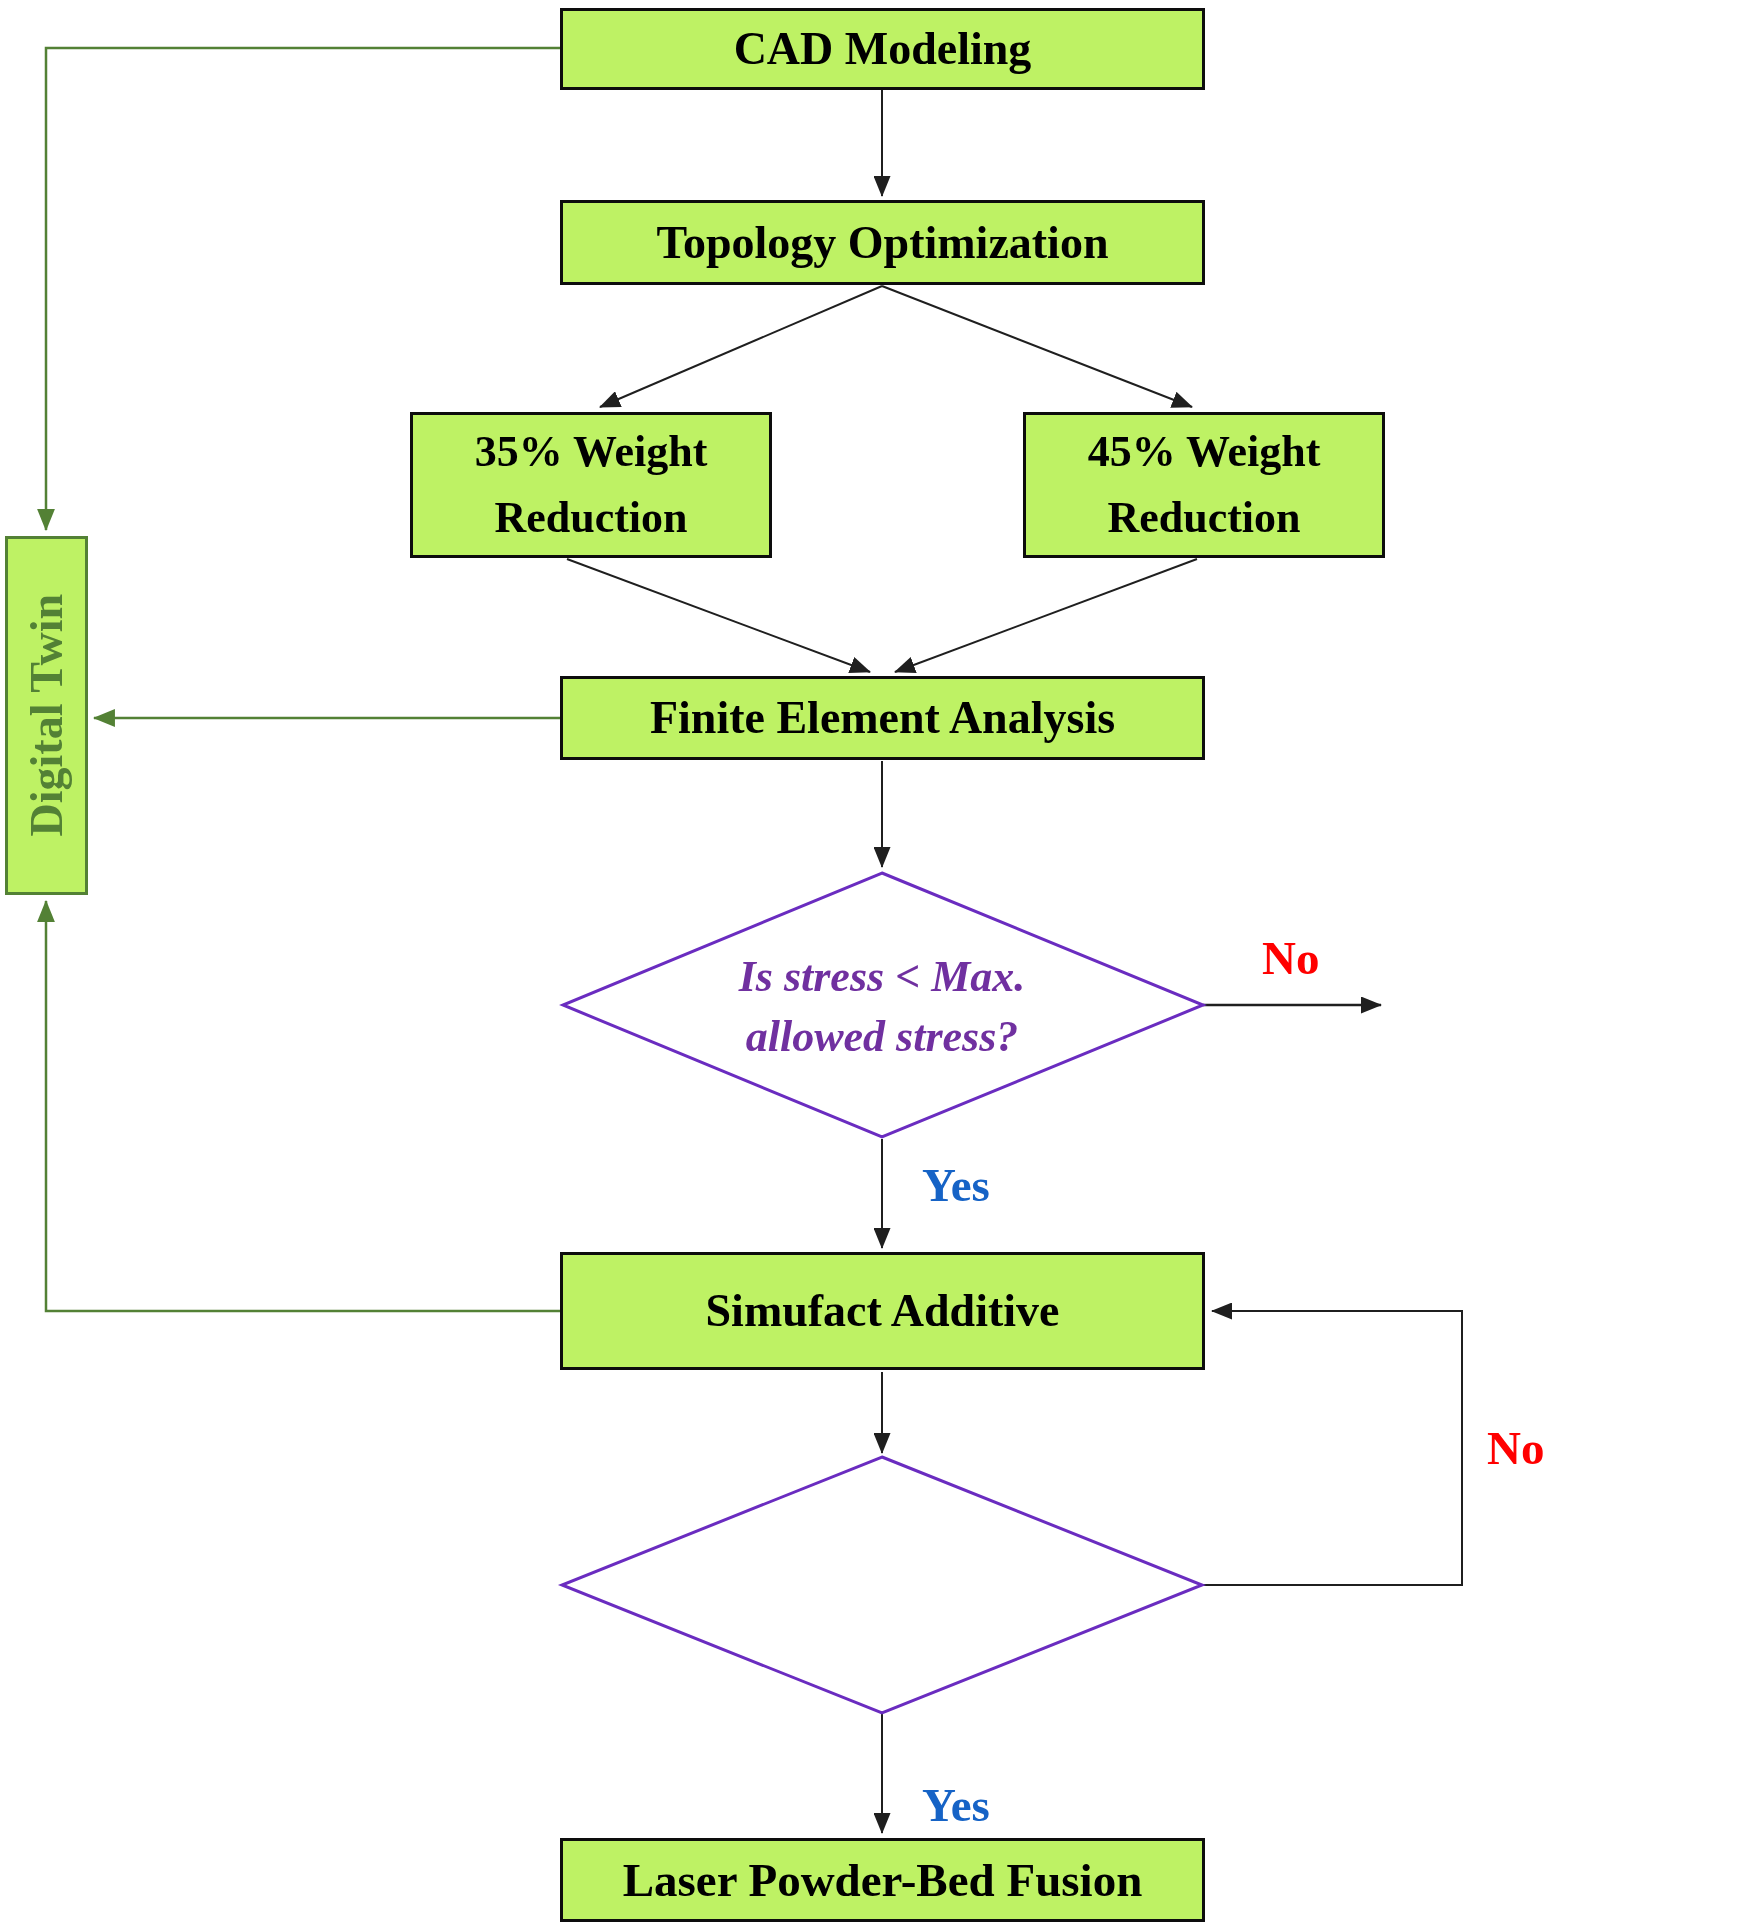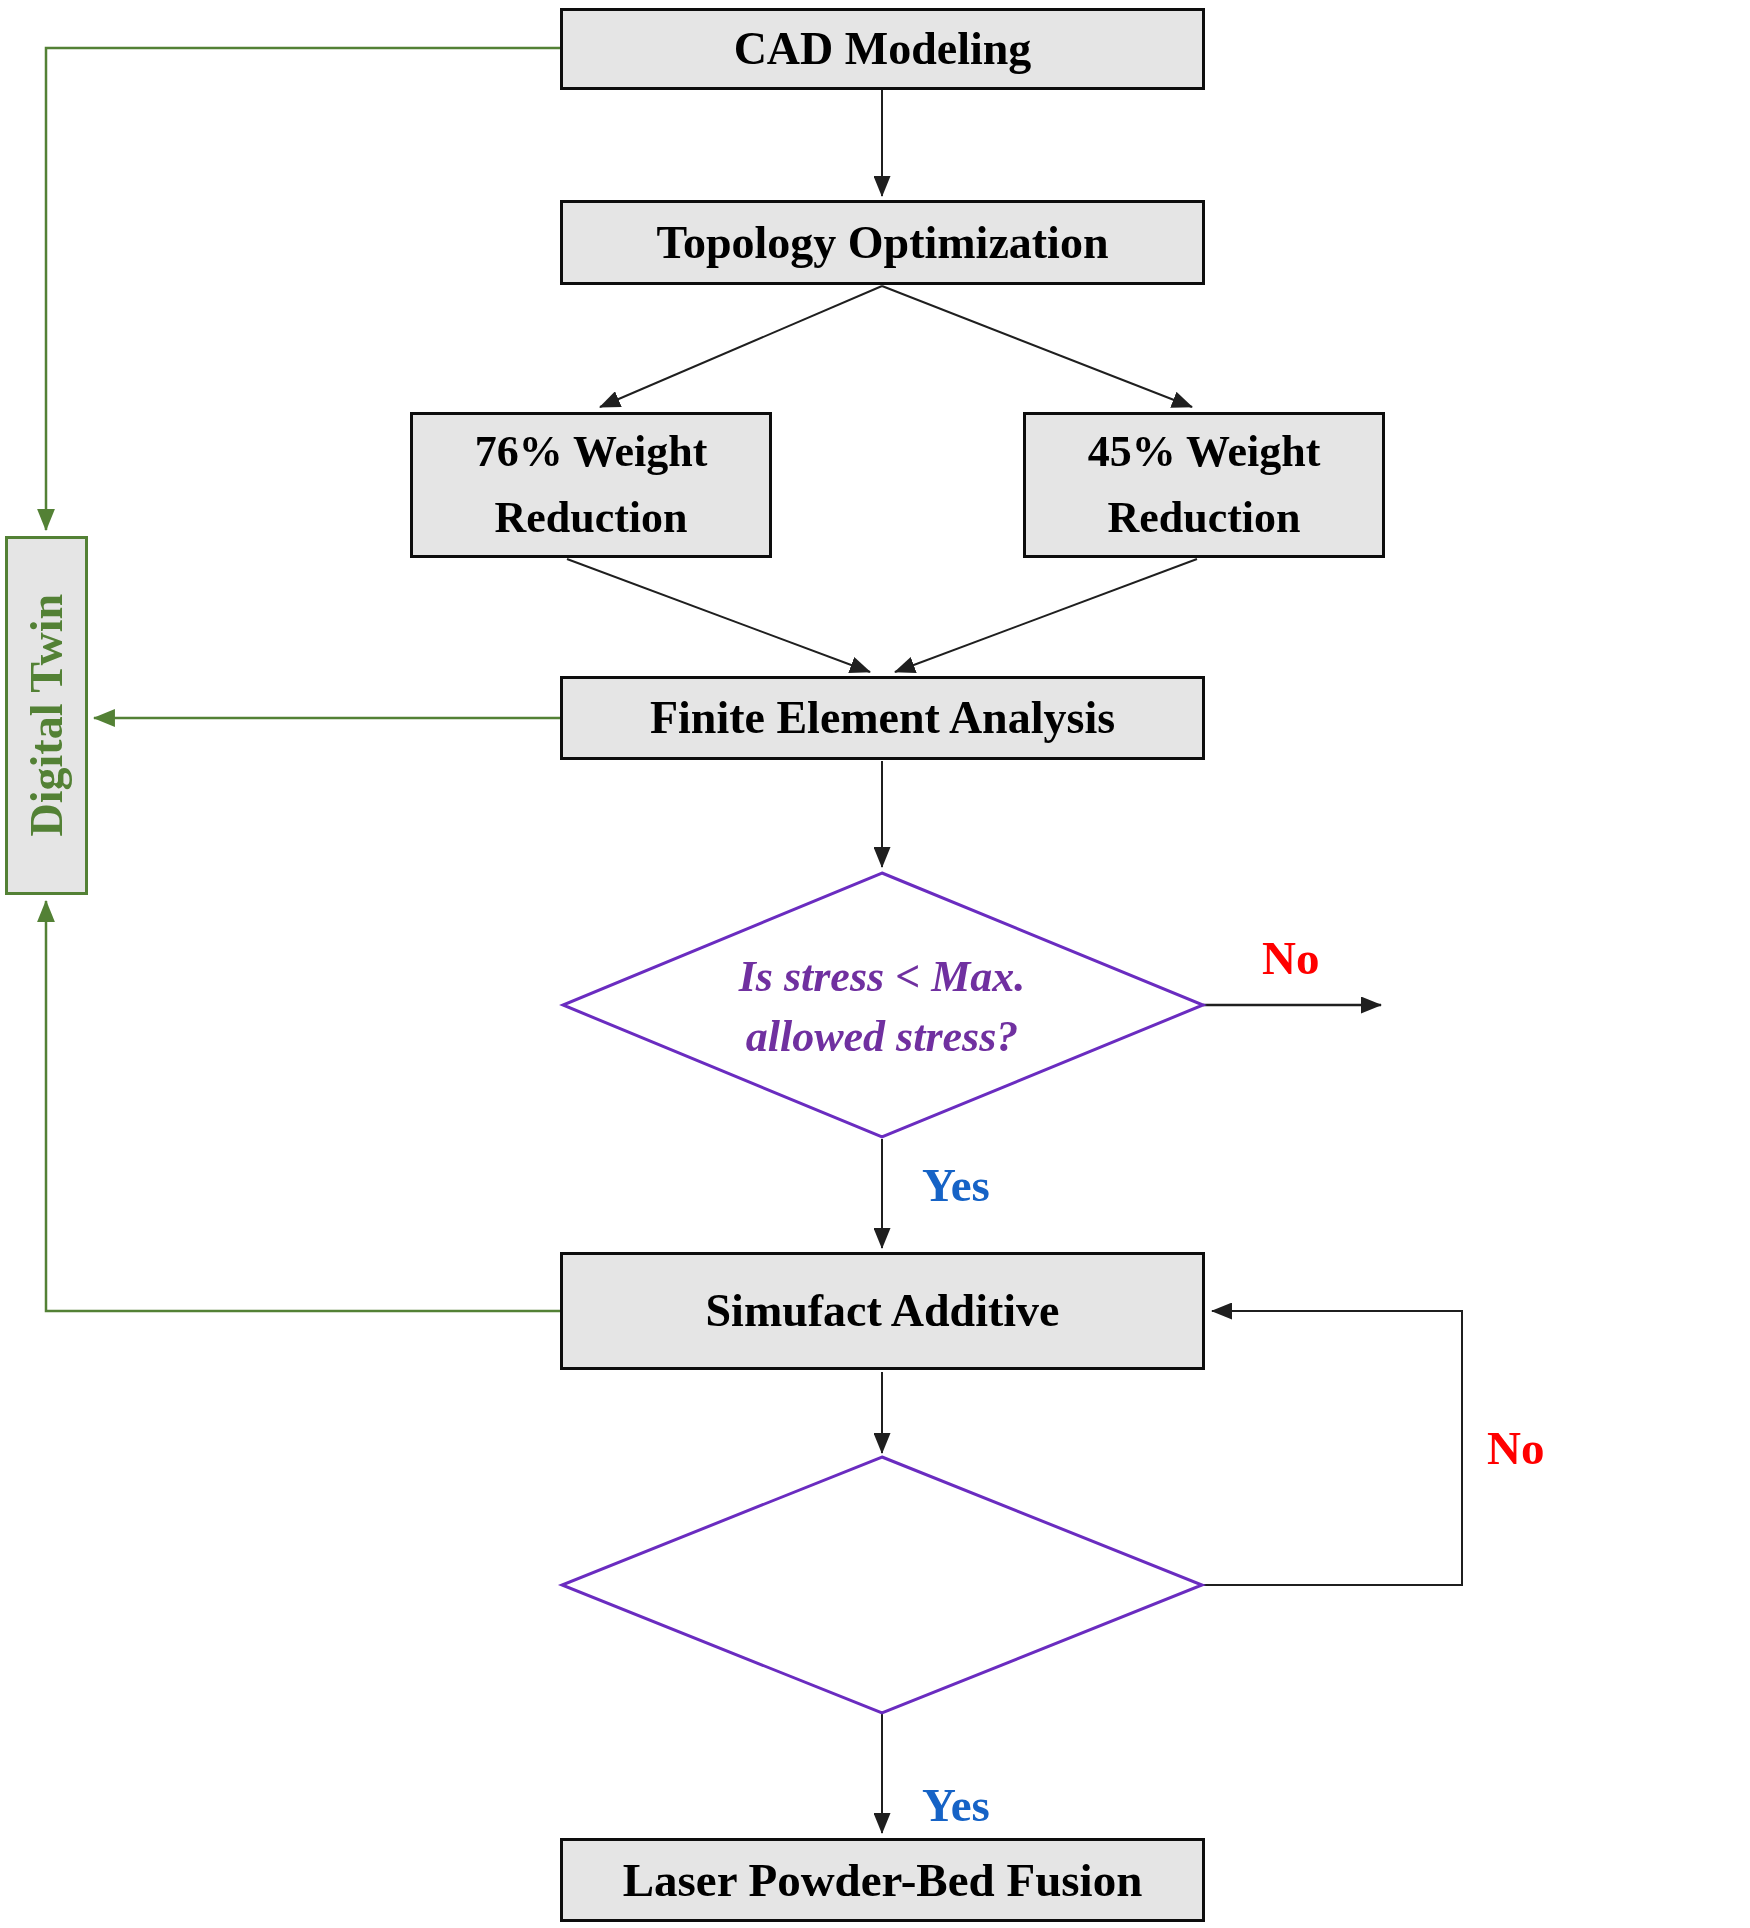--- a/index.html
+++ b/index.html
@@ -24,21 +24,21 @@
     left:0;top:0;
     width:1750px;height:1928px;
   }
   .box{
     position:absolute;
     box-sizing:border-box;
     display:flex;
     flex-direction:column;
     align-items:center;
     justify-content:center;
-    background:#e5e5e5;
+    background:#bef264;
     border:3px solid #0d0d0d;
     color:#000000;
     font-weight:bold;
     text-align:center;
     line-height:1.2;
   }
   #node-cad        {left:560px; top:8px;    width:645px; height:82px;  font-size:46px;}
   #node-topology   {left:560px; top:200px;  width:645px; height:85px;  font-size:46px;}
   #node-wr25       {left:410px; top:412px;  width:362px; height:146px; font-size:44px; line-height:1.5;}
   #node-wr45       {left:1023px;top:412px;  width:362px; height:146px; font-size:44px; line-height:1.5;}
@@ -125,21 +125,21 @@
 
   <div class="box" id="node-cad">
     <span>CAD Modeling</span>
   </div>
 
   <div class="box" id="node-topology">
     <span>Topology Optimization</span>
   </div>
 
   <div class="box" id="node-wr25">
-    <span>76% Weight</span>
+    <span>35% Weight</span>
     <span>Reduction</span>
   </div>
 
   <div class="box" id="node-wr45">
     <span>45% Weight</span>
     <span>Reduction</span>
   </div>
 
   <div class="box" id="node-fea">
     <span>Finite Element Analysis</span>

